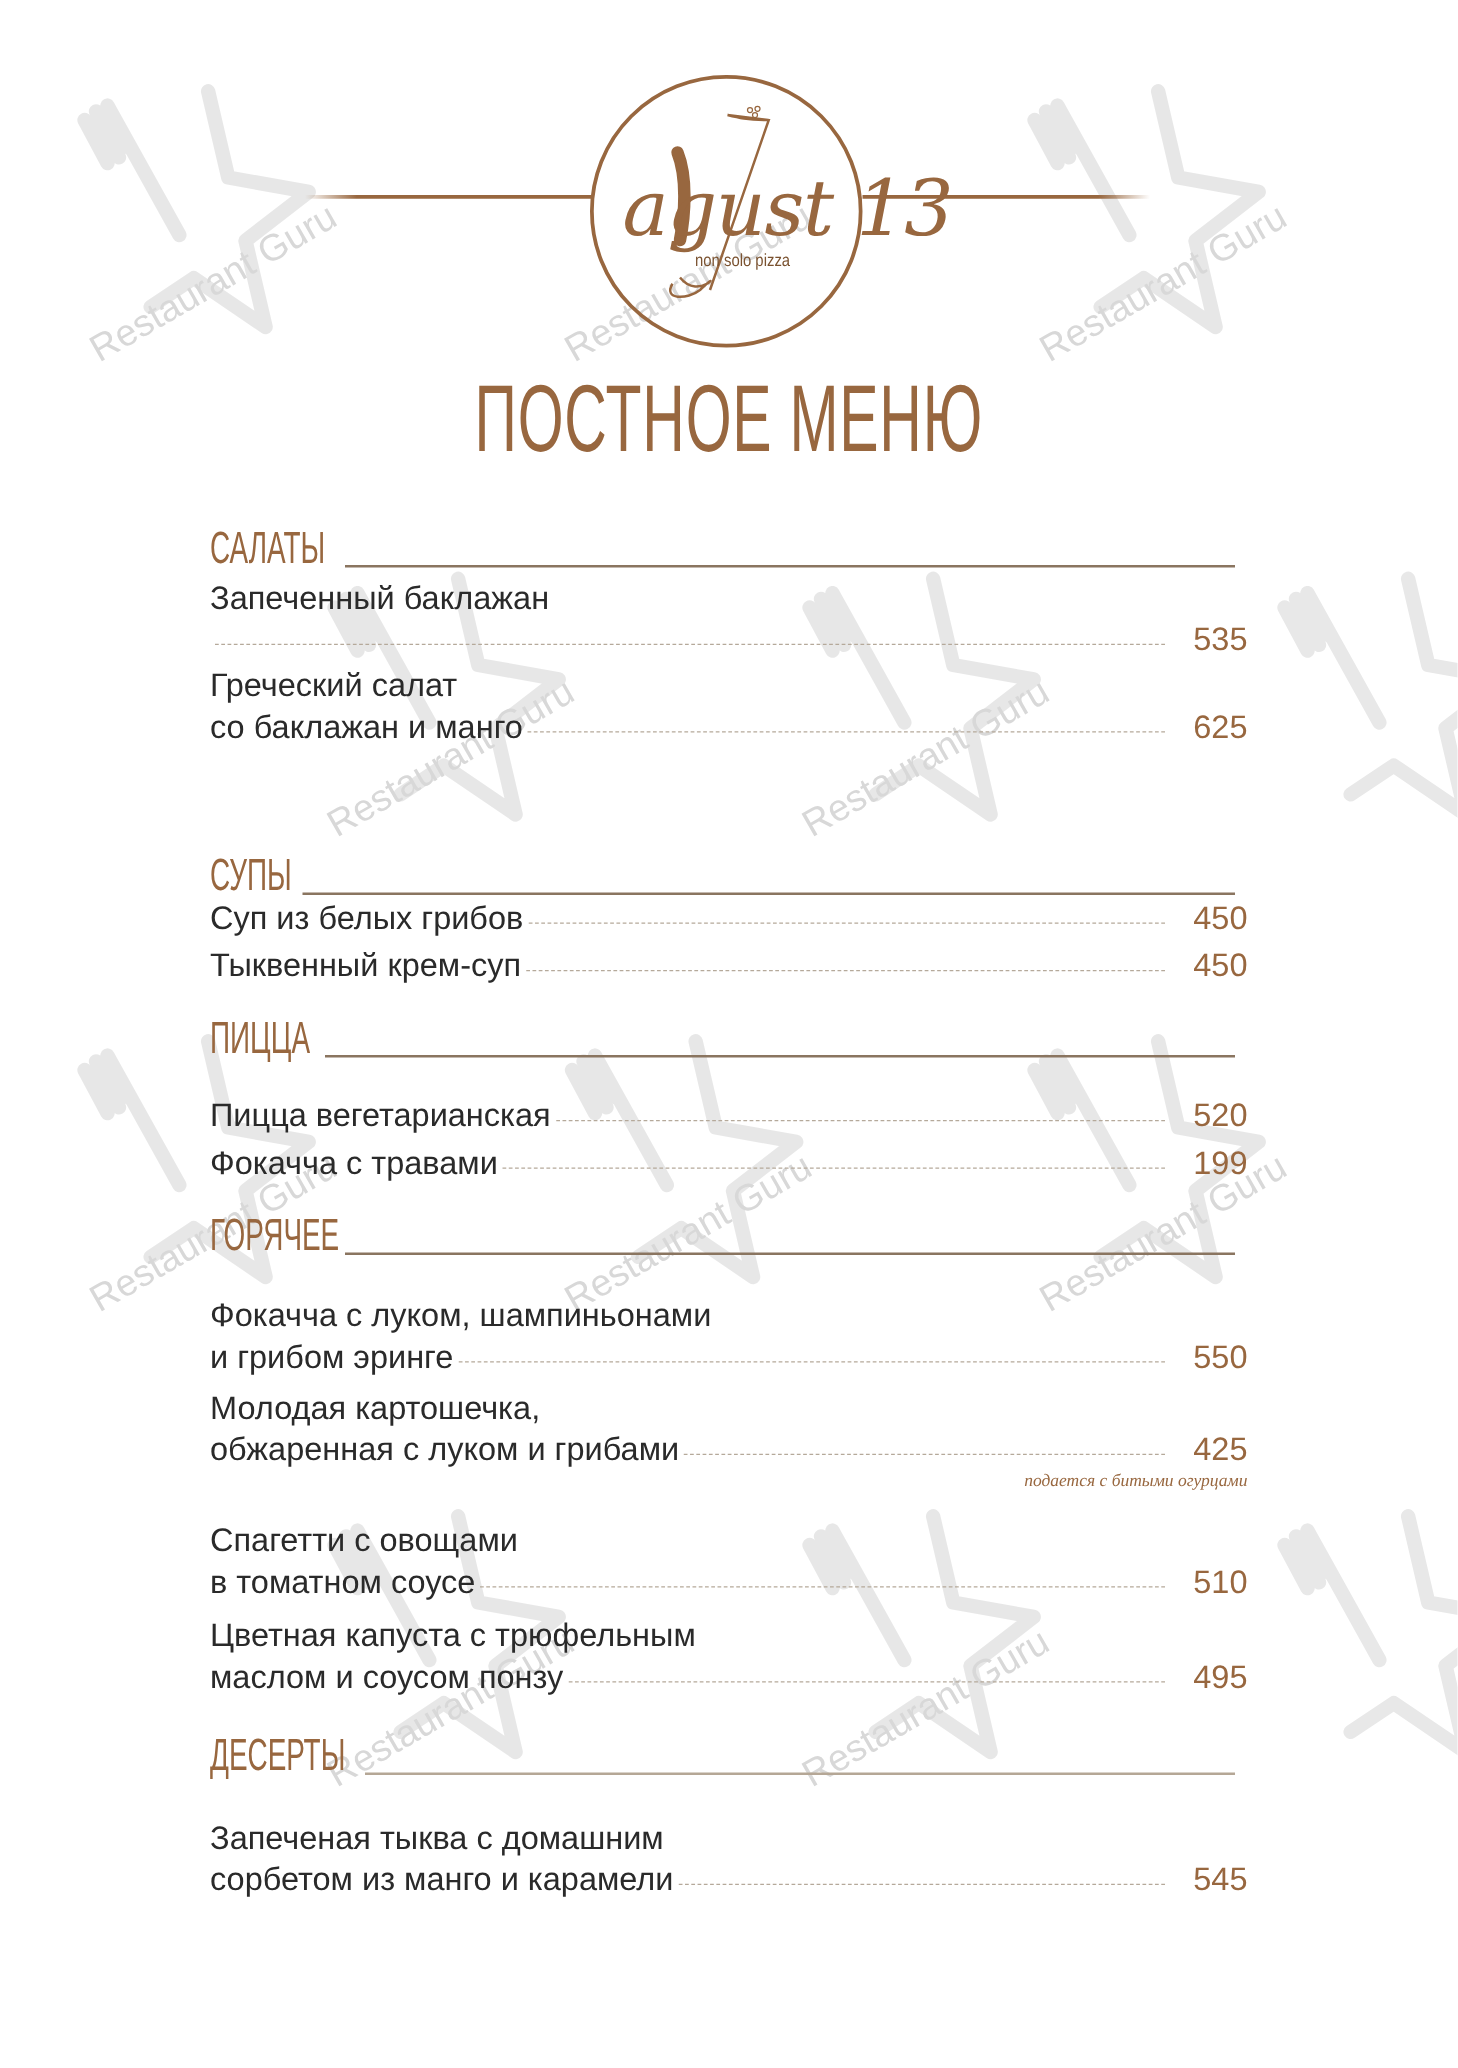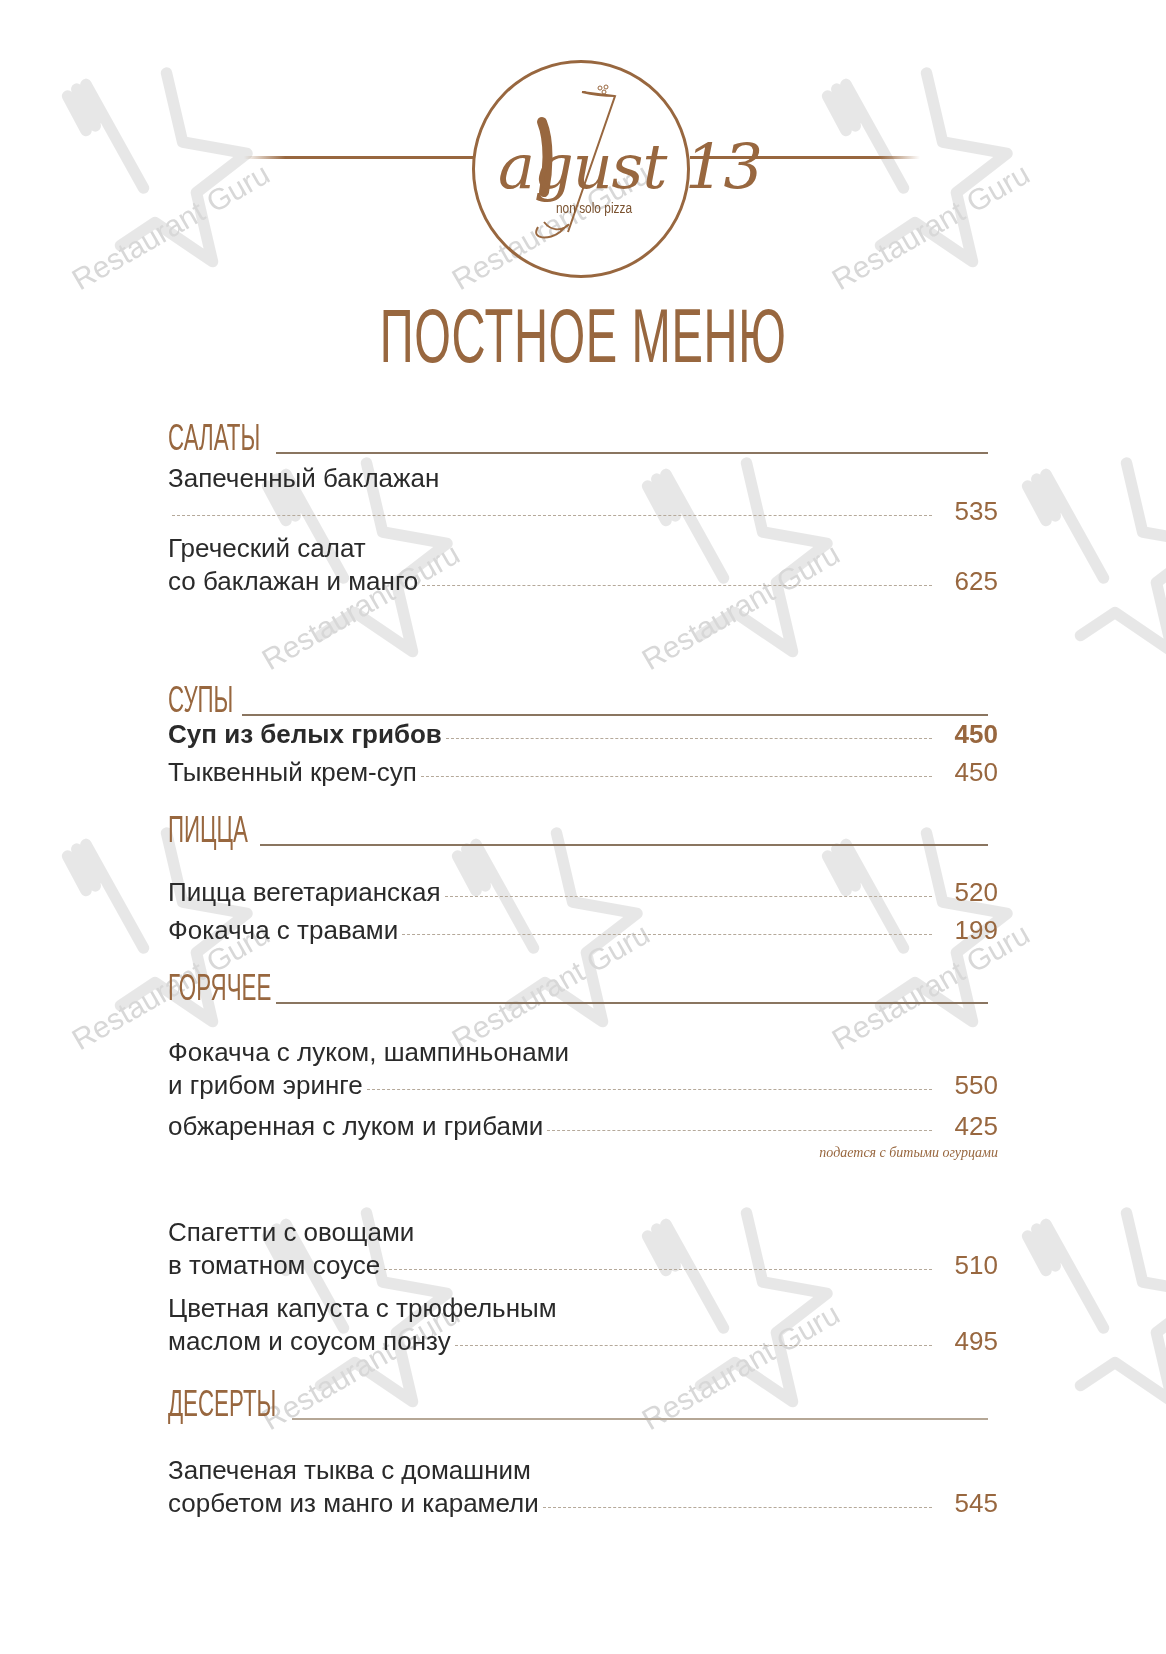--- a/index.html
+++ b/index.html
@@ -243,21 +243,21 @@
     <span class="name">со баклажан и манго</span>
     <span class="leader"></span>
     <span class="price">625</span>
   </div>
 </div>
 
 <div class="section-head" style="top:652px;margin-top:28px;">
   <span class="section-title">СУПЫ</span>
   <div class="section-rule" style="left:74px;"></div>
 </div>
-<div class="item" style="top:718px;font-weight:bold;">
+<div class="item" style="top:718px;">
   <div class="item-line">
     <span class="name">Суп из белых грибов</span>
     <span class="leader"></span>
     <span class="price">450</span>
   </div>
 </div>
 <div class="item" style="top:756px;">
   <div class="item-line">
     <span class="name">Тыквенный крем-суп</span>
     <span class="leader"></span>
@@ -290,20 +290,21 @@
 </div>
 <div class="item" style="top:1036px;">
   <div>Фокачча с луком, шампиньонами</div>
   <div class="item-line">
     <span class="name">и грибом эринге</span>
     <span class="leader"></span>
     <span class="price">550</span>
   </div>
 </div>
 <div class="item" style="top:1110px;">
+  <div>Молодая картошечка,</div>
   <div class="item-line">
     <span class="name">обжаренная с луком и грибами</span>
     <span class="leader"></span>
     <span class="price">425</span>
   </div>
   <div class="note">подается с битыми огурцами</div>
 </div>
 <div class="item" style="top:1216px;">
   <div>Спагетти с овощами</div>
   <div class="item-line">

